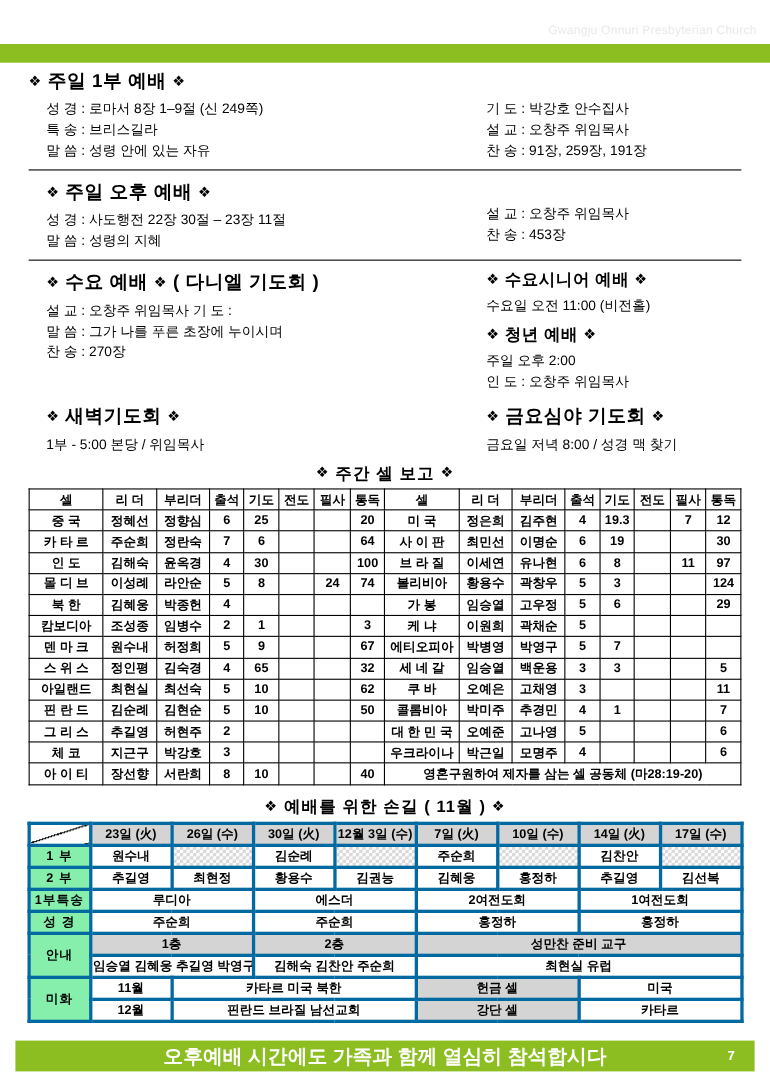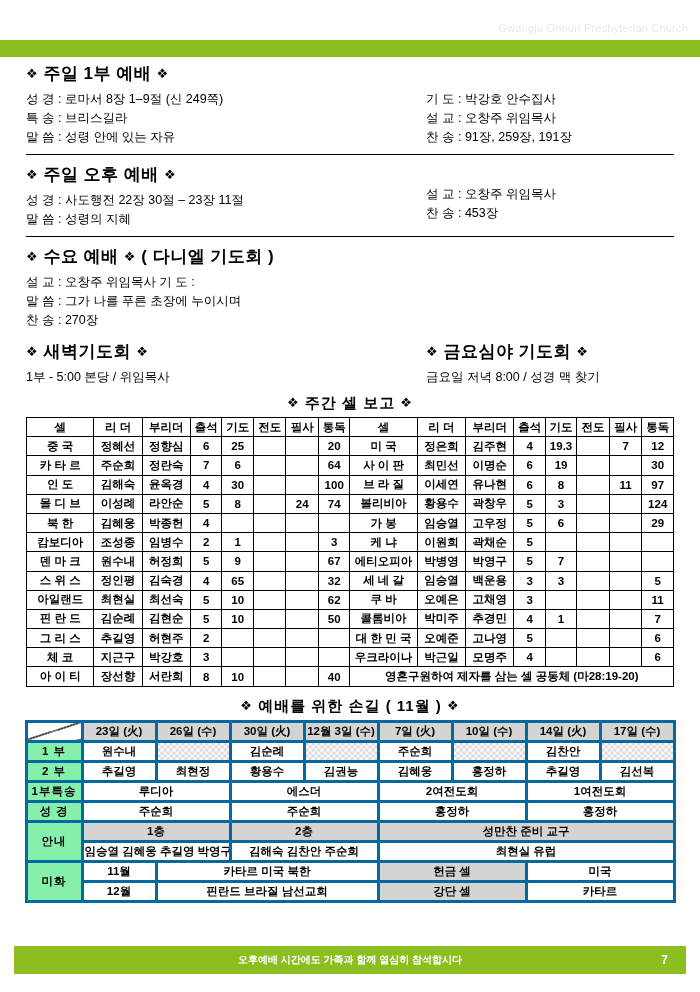--- a/index.html
+++ b/index.html
@@ -51,21 +51,21 @@
   .sect-title.small { font-size: 15px; }
   .dia { font-size: 13px; vertical-align: 1px; }
 
   .line {
     font-size: 12.5px;
     line-height: 19px;
     white-space: nowrap;
   }
   .lbl { display: inline-block; }
 
-  .cols { display: flex; }
+  .cols { display: flex; margin-left: 16px; }
   .col-l { width: 400px; }
   .col-r { flex: 1; }
 
   hr.rule {
     border: none;
     border-top: 1.6px solid #000;
     margin: 7px 26px 8px 26px;
   }
 
   .blk { margin-bottom: 2px; }
@@ -153,21 +153,21 @@
     width: 672px; height: 28px;
     background: #8CBE22;
   }
   .foot-text {
     position: absolute;
     left: 0; top: 0;
     width: 672px; height: 28px;
     line-height: 28px;
     text-align: center;
     color: #ffffff;
-    font-size: 10px;
+    font-size: 18px;
     font-weight: bold;
   }
   .foot-page {
     position: absolute;
     right: 18px; top: 0;
     line-height: 28px;
     color: #ffffff;
     font-size: 12px;
     font-weight: bold;
   }
@@ -227,20 +227,35 @@
       <div class="col-l">
         <div class="sect-title">
           <span class="dia">❖</span>
           <span>수요 예배</span>
           <span class="dia">❖</span>
           <span>( 다니엘 기도회 )</span>
         </div>
         <div class="line"><span class="lbl">설   교</span> : <span>오창주 위임목사    기   도 :</span></div>
         <div class="line"><span class="lbl">말   씀</span> : <span>그가 나를 푸른 초장에 누이시며</span></div>
         <div class="line"><span class="lbl">찬   송</span> : <span>270장</span></div>
+      </div>
+      <div class="col-r">
+        <div class="sect-title small">
+          <span class="dia">❖</span>
+          <span>수요시니어 예배</span>
+          <span class="dia">❖</span>
+        </div>
+        <div class="line">수요일 오전 11:00 (비전홀)</div>
+        <div class="sect-title small" style="margin-top:7px;">
+          <span class="dia">❖</span>
+          <span>청년 예배</span>
+          <span class="dia">❖</span>
+        </div>
+        <div class="line">주일 오후 2:00</div>
+        <div class="line"><span class="lbl">인   도</span> : <span>오창주 위임목사</span></div>
       </div>
     </div>
   </div>
 
   <div class="pad blk" style="margin-top:10px;">
     <div class="cols">
       <div class="col-l">
         <div class="sect-title">
           <span class="dia">❖</span>
           <span>새벽기도회</span>

